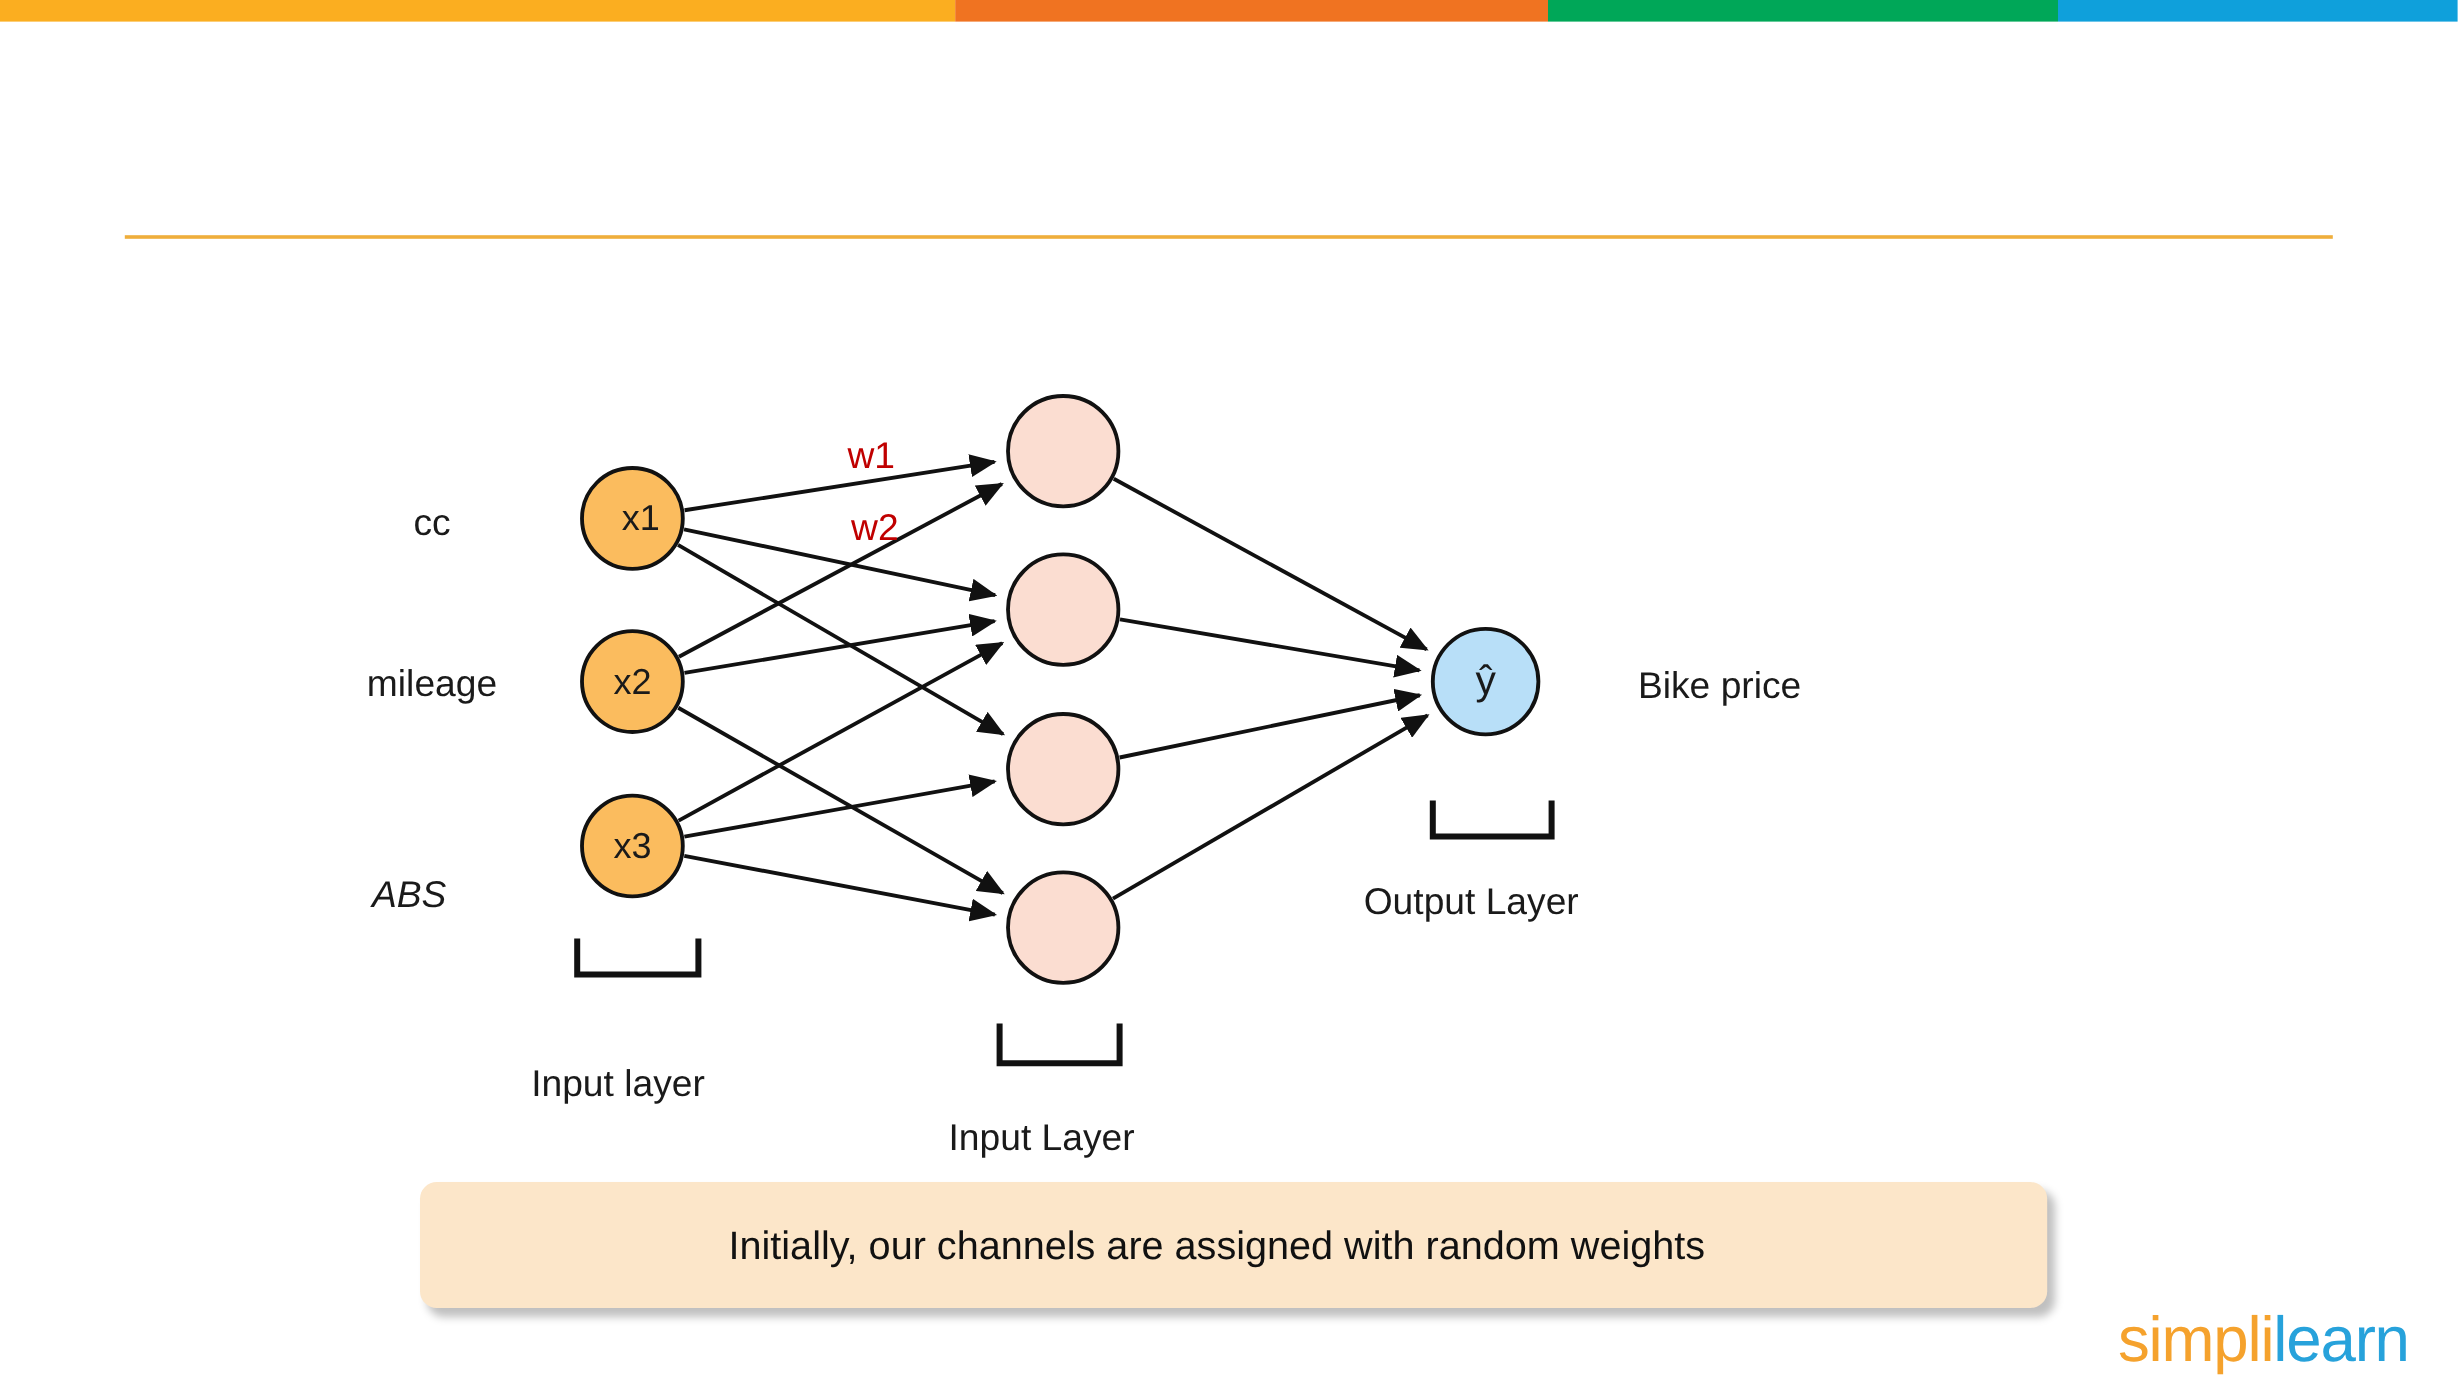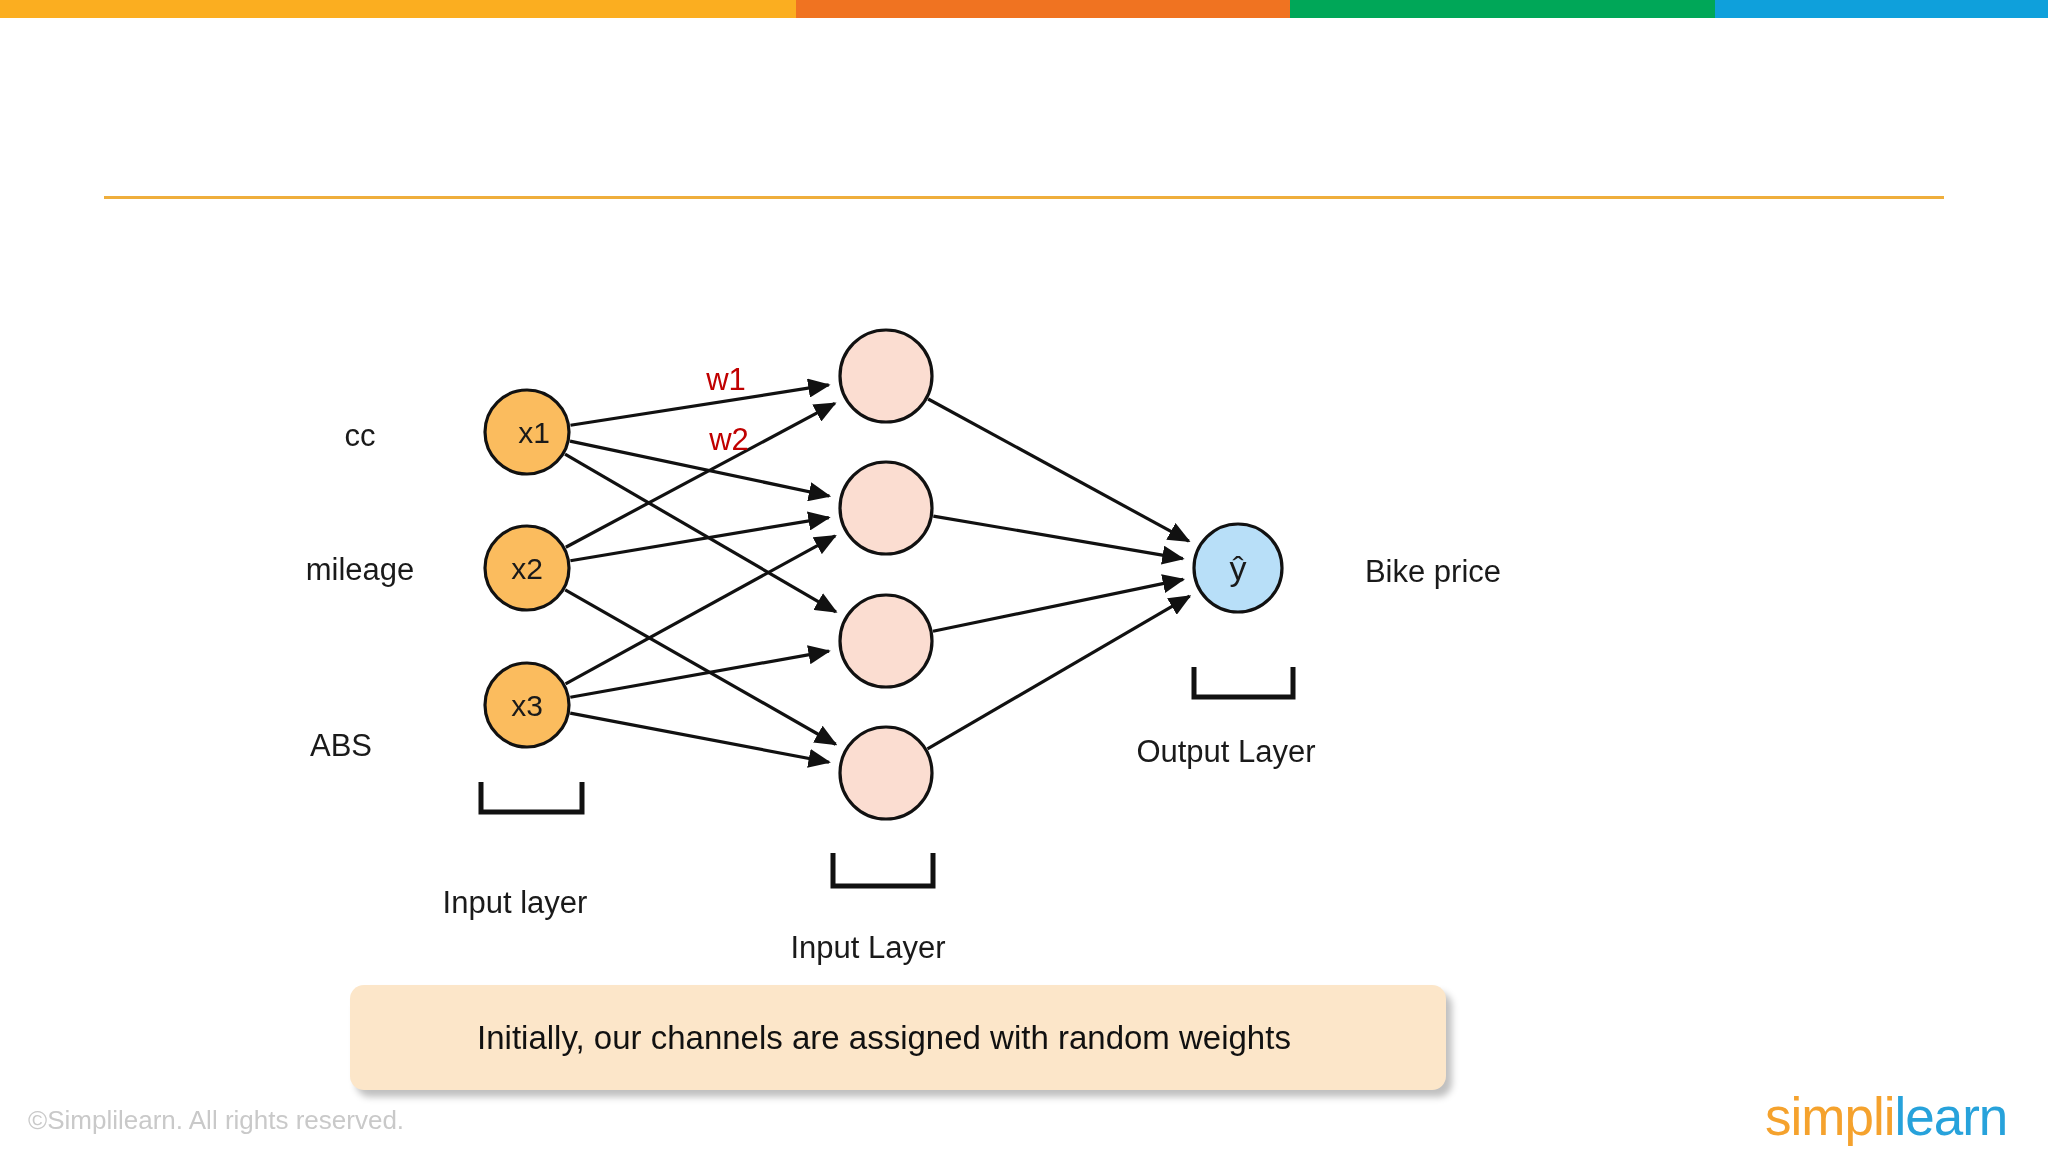--- a/index.html
+++ b/index.html
@@ -42,21 +42,21 @@
     position:absolute;font-size:31px;color:#C00000;
     transform:translate(-50%,-50%);white-space:nowrap;
   }
   .layer-label{
     position:absolute;font-size:31px;color:#1a1a1a;
     transform:translate(-50%,-50%);white-space:nowrap;
   }
 
   
   .callout{
-    position:absolute;left:350px;top:985px;width:1096px;height:105px;
+    position:absolute;left:350px;top:985px;width:1356px;height:105px;
     background:#FCE6C9;border-radius:14px;
     box-shadow:6px 7px 7px rgba(0,0,0,0.25);
     text-decoration:underline;
   }
   .callout-text{
     position:absolute;left:0;top:0;width:100%;height:100%;
     display:flex;align-items:center;justify-content:center;
     font-family:"Liberation Sans Narrow","Liberation Sans",sans-serif;
     font-size:33px;color:#111111;
     padding-right:28px;box-sizing:border-box;
@@ -127,21 +127,21 @@
           <circle cx="886" cy="376" r="46" fill="#FBDDD1" stroke="#111111" stroke-width="3.2"></circle>
           <circle cx="886" cy="508" r="46" fill="#FBDDD1" stroke="#111111" stroke-width="3.2"></circle>
           <circle cx="886" cy="641" r="46" fill="#FBDDD1" stroke="#111111" stroke-width="3.2"></circle>
           <circle cx="886" cy="773" r="46" fill="#FBDDD1" stroke="#111111" stroke-width="3.2"></circle>
           <circle cx="1238" cy="568" r="44" fill="#B8DFF8" stroke="#111111" stroke-width="3.2"></circle>
         </g>
     </svg>
 
     <div class="side-label" style="left:360px;top:436px;">cc</div>
     <div class="side-label" style="left:360px;top:570px;">mileage</div>
-    <div class="side-label" style="left:341px;top:746px;">ABS</div>
+    <div class="side-label" style="left:341px;top:746px;font-style:italic;">ABS</div>
 
     <div class="node-label" style="left:534px;top:433px;">x1</div>
     <div class="node-label" style="left:527px;top:569px;">x2</div>
     <div class="node-label" style="left:527px;top:706px;">x3</div>
 
     <div class="node-label" style="left:1238px;top:568px;font-size:34px;">ŷ</div>
 
     <div class="weight-label" style="left:726px;top:380px;">w1</div>
     <div class="weight-label" style="left:729px;top:440px;">w2</div>
 
@@ -149,19 +149,18 @@
 
     <div class="layer-label" style="left:515px;top:903px;">Input layer</div>
     <div class="layer-label" style="left:868px;top:948px;">Input Layer</div>
     <div class="layer-label" style="left:1226px;top:752px;">Output Layer</div>
   </div>
 
   <div class="callout">
     <div class="callout-text">Initially, our channels are assigned with random weights</div>
   </div>
 
-  <div class="footer">©Simplilearn. All rights reserved.</div>
 
   <div class="logo">
     <span class="s1">simpl</span><span class="bar">i</span><span class="s2">learn</span>
   </div>
 
 </div>
 
 </body></html>

